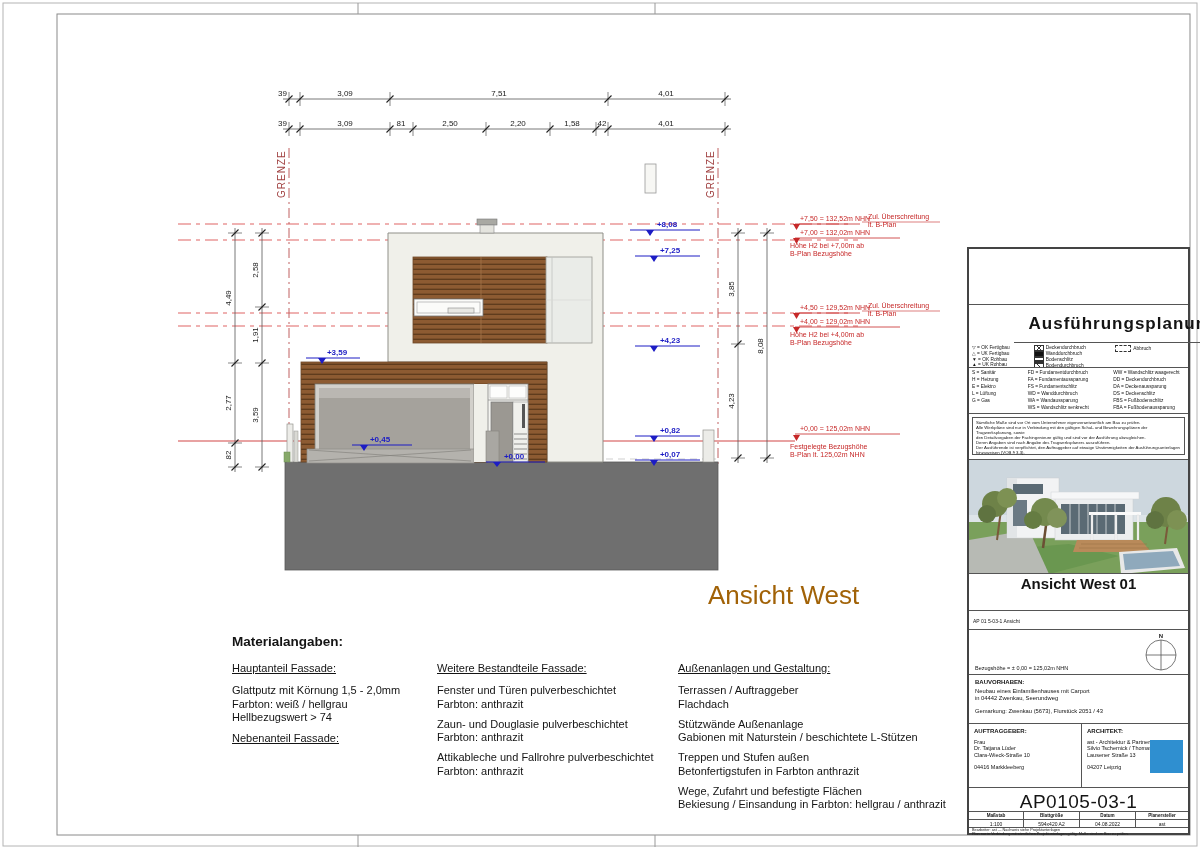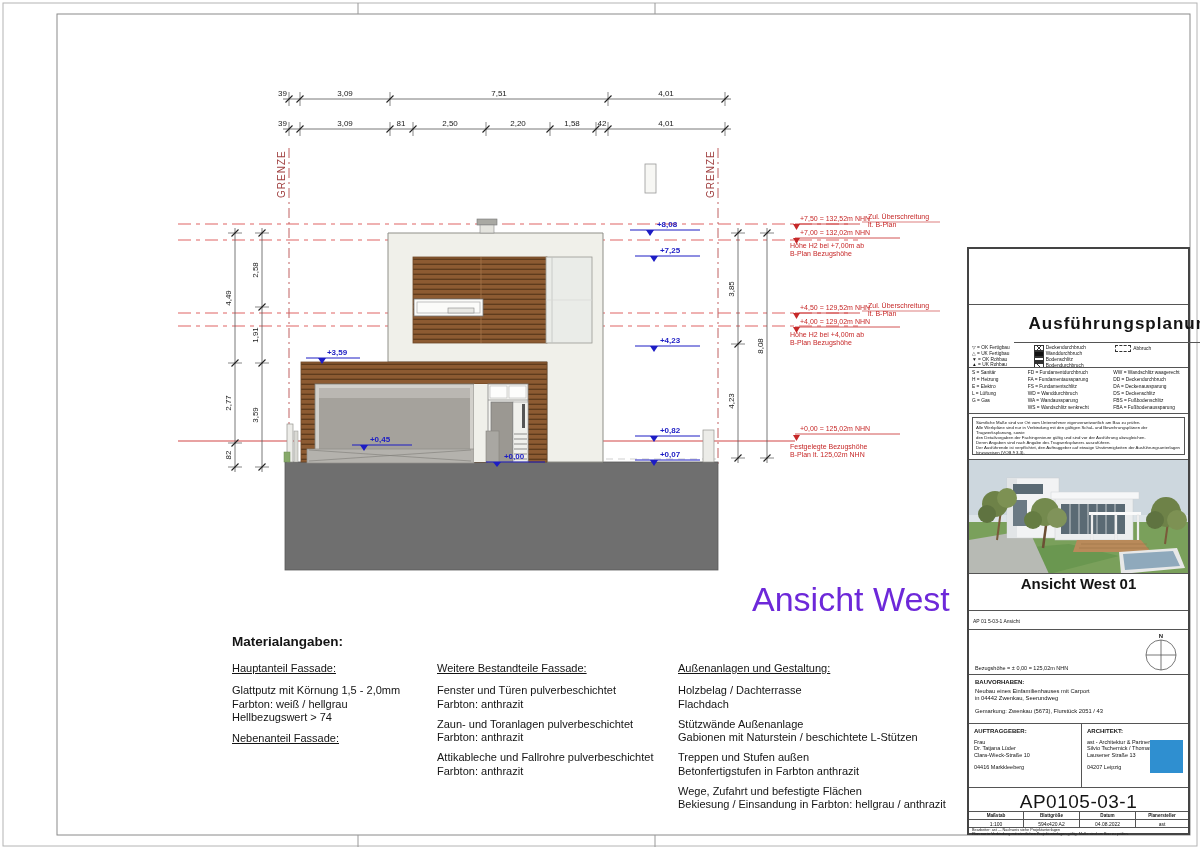--- a/index.html
+++ b/index.html
@@ -5,21 +5,21 @@
   html,body{margin:0;padding:0;background:#ffffff;}
   #sheet{position:relative;width:1200px;height:849px;background:#ffffff;overflow:hidden;
          font-family:"Liberation Sans",sans-serif;color:#141414;}
   svg text{font-family:"Liberation Sans",sans-serif;}
   .dimtxt{font-size:8px;fill:#1a1a1a;}
   .bluetxt{font-size:8px;font-weight:bold;fill:#1c1cc4;}
   .redtxt{font-size:7px;fill:#c62828;}
   .grenztxt{font-size:10px;fill:#a04040;letter-spacing:1px;}
   .slash{stroke:#222;stroke-width:1.1;}
   
-  .viewlabel{position:absolute;left:752px;top:580px;font-size:34px;color:#6d28d9;}
+  .viewlabel{position:absolute;left:708px;top:580px;font-size:26px;color:#a16207;}
   
   .mat-head{position:absolute;left:232px;top:634px;font-size:13.5px;font-weight:bold;}
   .matcol{position:absolute;top:662px;font-size:11px;line-height:13.5px;}
   .matcol .mat-sub{text-decoration:underline;margin:0 0 8.5px 0;}
   .matcol .mat-p{margin:0 0 6.5px 0;}
   .matcol .mat-p div{white-space:nowrap;}
   
   #tb{position:absolute;left:967px;top:247px;width:223px;height:588px;border:2px solid #444;
       box-sizing:border-box;background:#fff;}
   .tb-sec{position:absolute;left:0;width:219px;box-sizing:border-box;border-bottom:1px solid #555;overflow:hidden;}
@@ -312,33 +312,33 @@
     <div class="mat-sub" style="margin-top:7px;">Nebenanteil Fassade:</div>
   </div>
 
   <div class="matcol" style="left:437px;width:235px;">
     <div class="mat-sub">Weitere Bestandteile Fassade:</div>
     <div class="mat-p">
         <div>Fenster und Türen pulverbeschichtet</div>
         <div>Farbton:  anthrazit</div>
       </div>
     <div class="mat-p">
-        <div>Zaun- und Toranlagen pulverbeschichtet</div>
+        <div>Zaun- und Douglasie pulverbeschichtet</div>
         <div>Farbton:  anthrazit</div>
       </div>
     <div class="mat-p">
         <div>Attikableche und Fallrohre pulverbeschichtet</div>
         <div>Farbton:  anthrazit</div>
       </div>
   </div>
 
   <div class="matcol" style="left:678px;width:260px;">
     <div class="mat-sub">Außenanlagen und Gestaltung:</div>
     <div class="mat-p">
-        <div>Holzbelag / Dachterrasse</div>
+        <div>Terrassen / Auftraggeber</div>
         <div>Flachdach</div>
       </div>
     <div class="mat-p">
         <div>Stützwände Außenanlage</div>
         <div>Gabionen mit Naturstein / beschichtete L-Stützen</div>
       </div>
     <div class="mat-p">
         <div>Treppen und Stufen außen</div>
         <div>Betonfertigstufen in Farbton anthrazit</div>
       </div>

